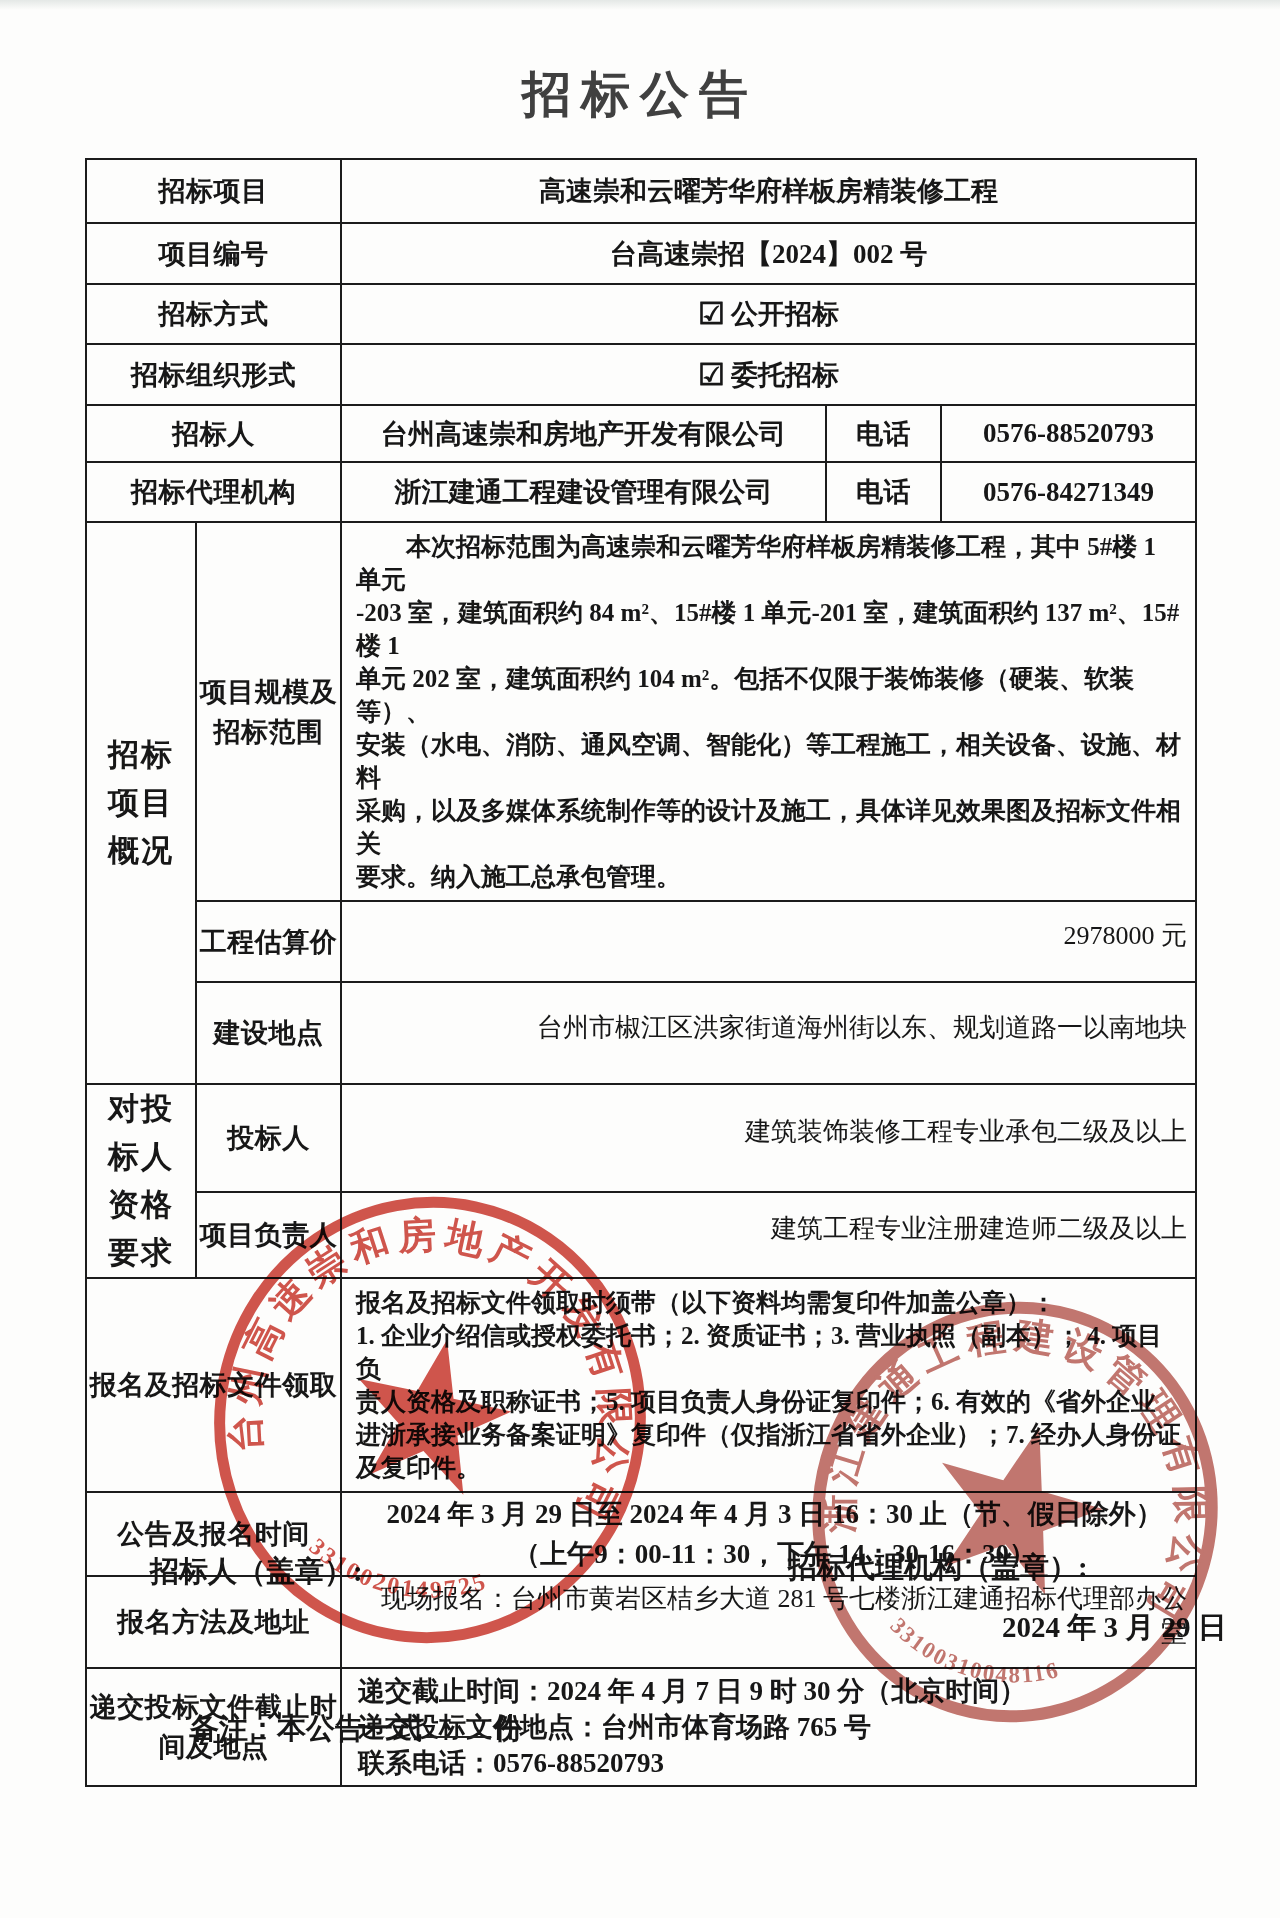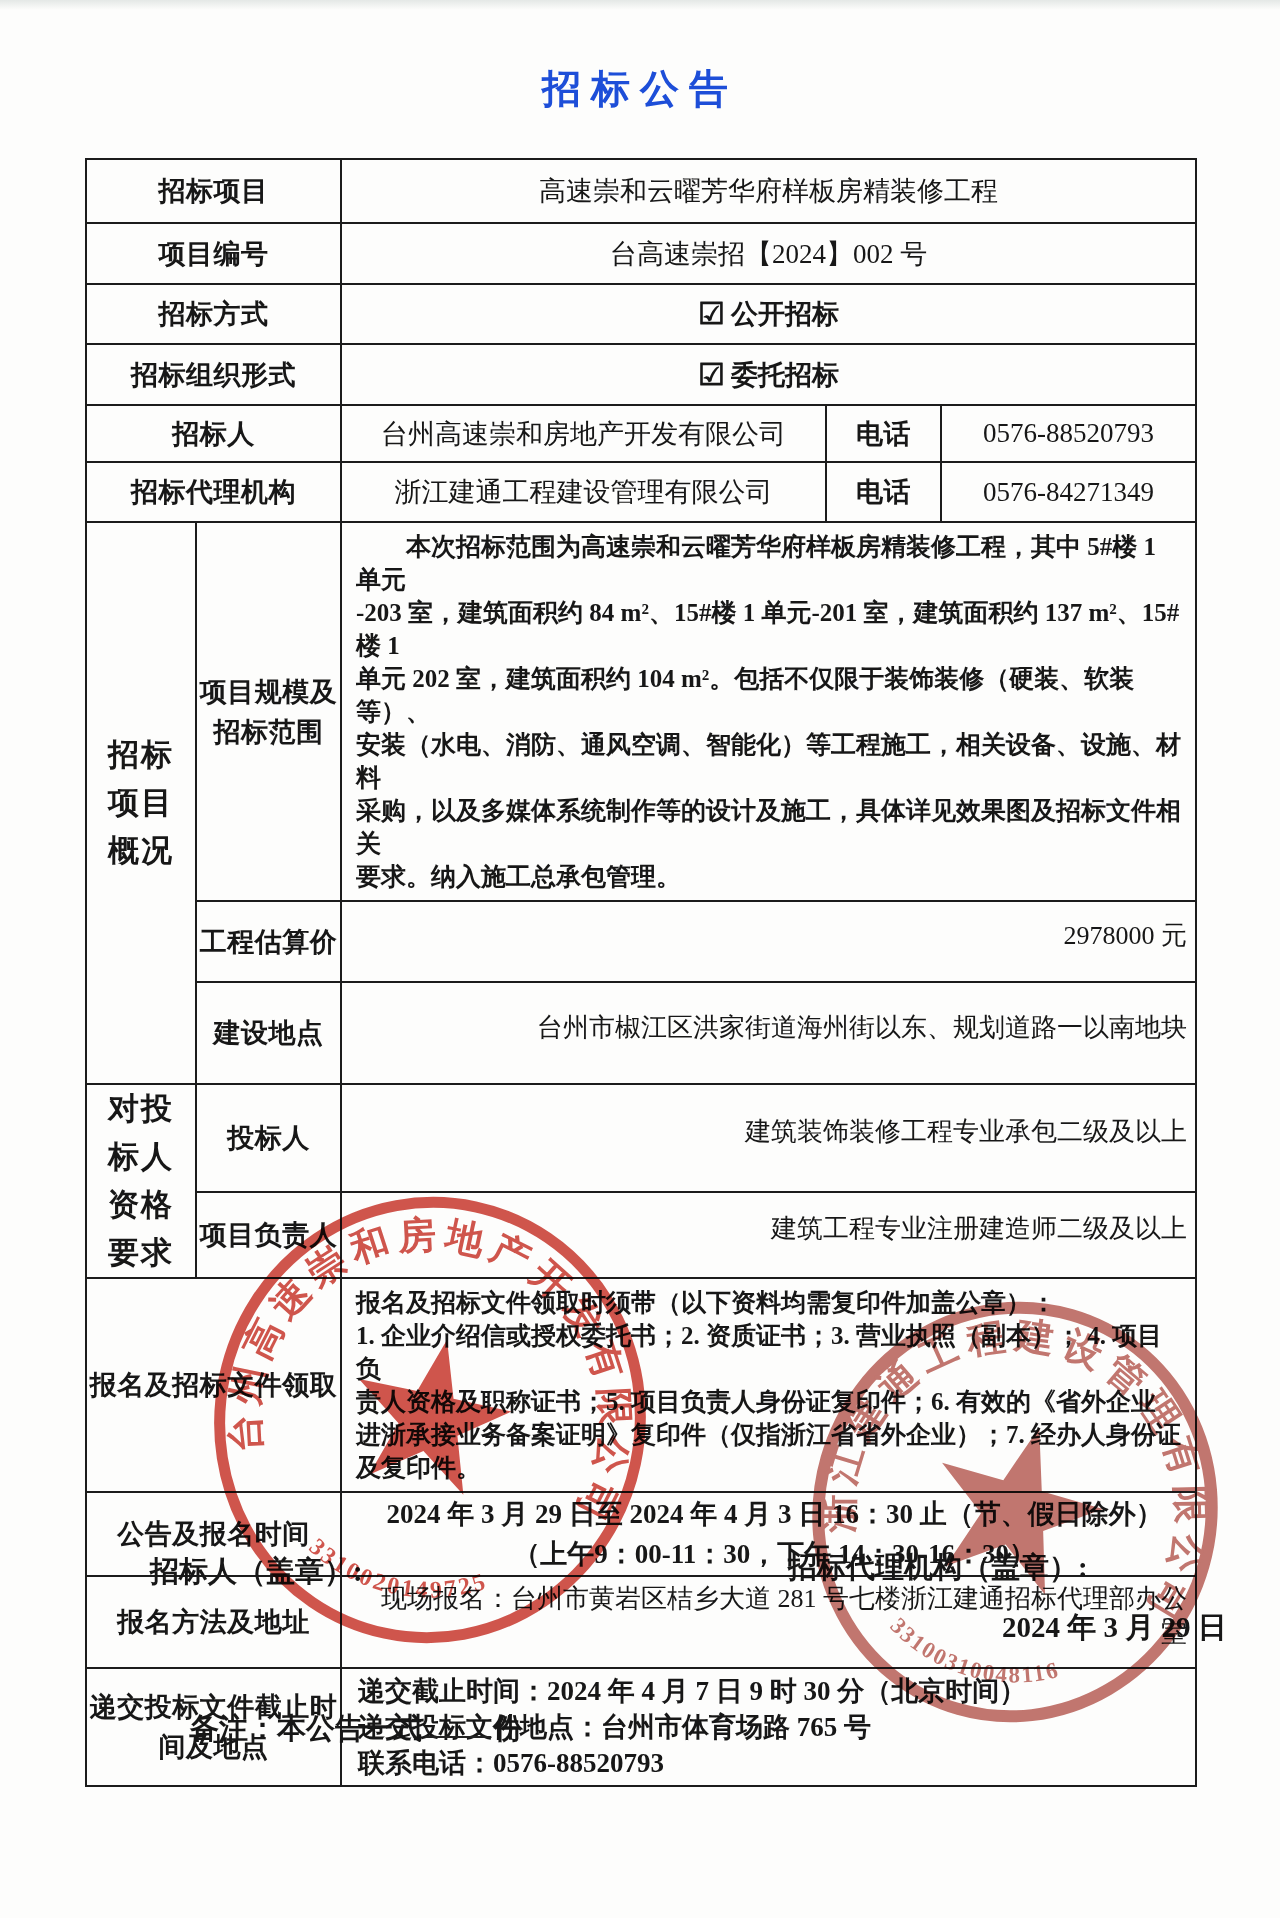--- a/index.html
+++ b/index.html
@@ -8,40 +8,40 @@
     background:#fdfdfc;overflow:hidden;
     font-family:"Liberation Serif","DejaVu Serif",serif;color:#171717;
   }
   .page::before{
     content:"";position:absolute;left:0;top:0;width:100%;height:10px;
     background:linear-gradient(#e4e8e6,rgba(255,255,255,0));pointer-events:none;
   }
   .doc-title{
     position:absolute;left:0;top:62px;width:100%;text-align:center;
     font-family:"Liberation Sans","DejaVu Sans",sans-serif;
-    font-size:39px;font-weight:700;letter-spacing:10px;color:#1d4ed8;
+    font-size:49px;font-weight:700;letter-spacing:10px;color:#404040;
   }
   table.doc{
     position:absolute;left:85px;top:158px;width:1110px;
     border-collapse:collapse;table-layout:fixed;
   }
   td{border:2px solid #1c1c1c;padding:0;vertical-align:middle;}
   tr.r1{height:64px}tr.r2{height:61px}tr.r3{height:60px}tr.r4{height:61px}
   tr.r5{height:57px}tr.r6{height:60px}tr.r7{height:204px}tr.r8{height:81px}
   tr.r9{height:102px}tr.r10{height:97px}tr.r11{height:78px}tr.r12{height:185px}
   tr.r13{height:84px}tr.r14{height:61px}tr.r15{height:107px}
   .lbl{
     text-align:center;font-size:27px;font-weight:600;letter-spacing:0.5px;
     white-space:pre-line;line-height:40px;padding:2px;border-radius:31px;
   }
   .vlbl{
     text-align:center;font-size:31px;font-weight:600;letter-spacing:2px;
     white-space:pre-line;line-height:48px;
   }
-  .val-c{text-align:center;font-size:27px;font-weight:400;}
+  .val-c{text-align:center;font-size:27px;font-weight:700;}
   .val-l{font-size:26px;font-weight:400;padding:4px 8px 16px 16px;text-align:right;}
   .para{
     font-size:25px;font-weight:600;line-height:33px;white-space:pre-line;
     padding:7px 8px 7px 14px;
   }
   .para-lg{
     font-size:27px;font-weight:600;line-height:36px;white-space:pre-line;
     padding:4px 8px 4px 16px;
   }
   .val-pre-c{

